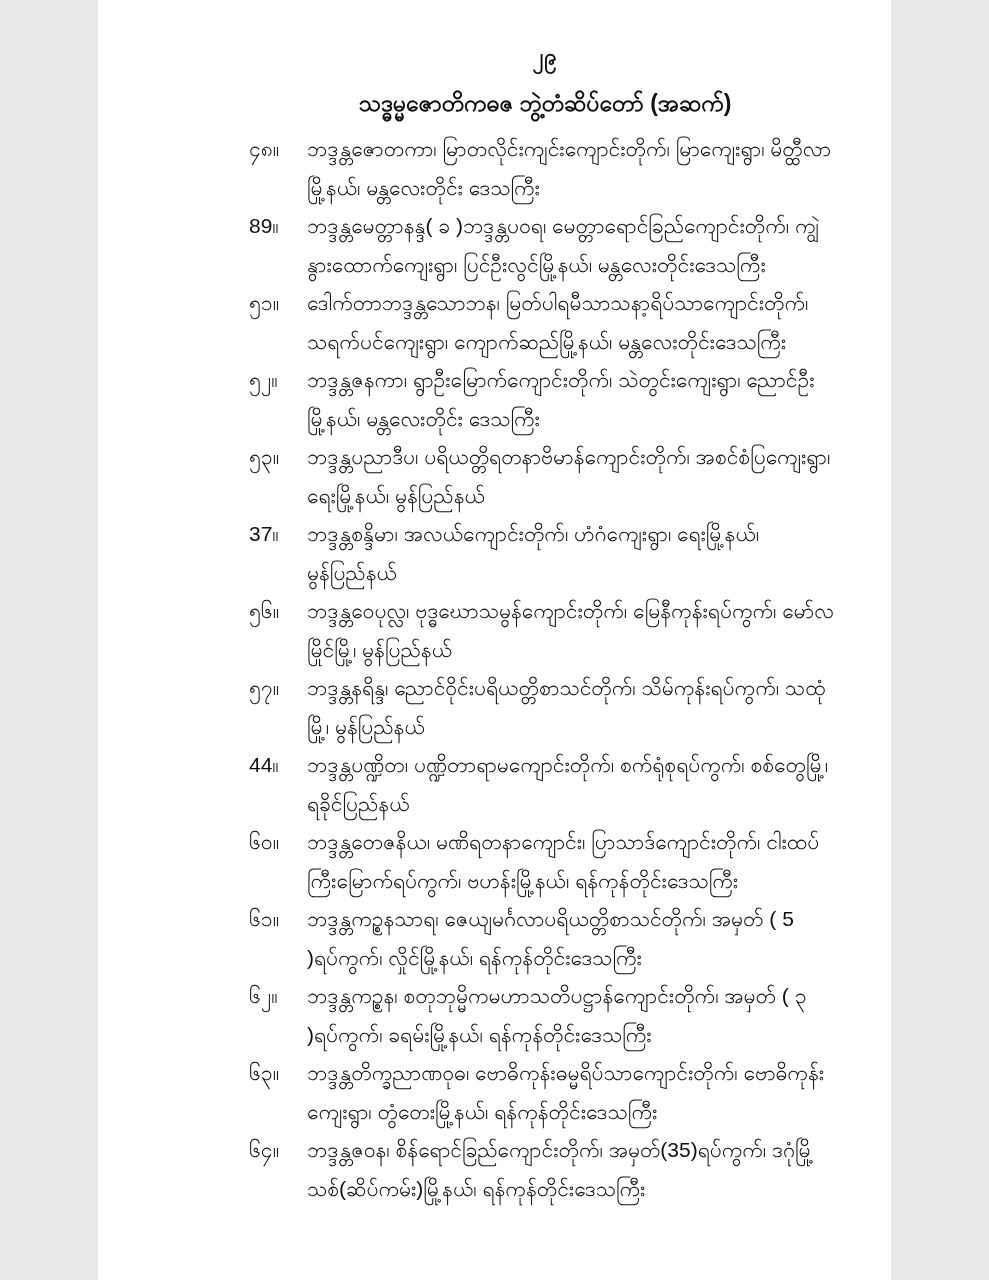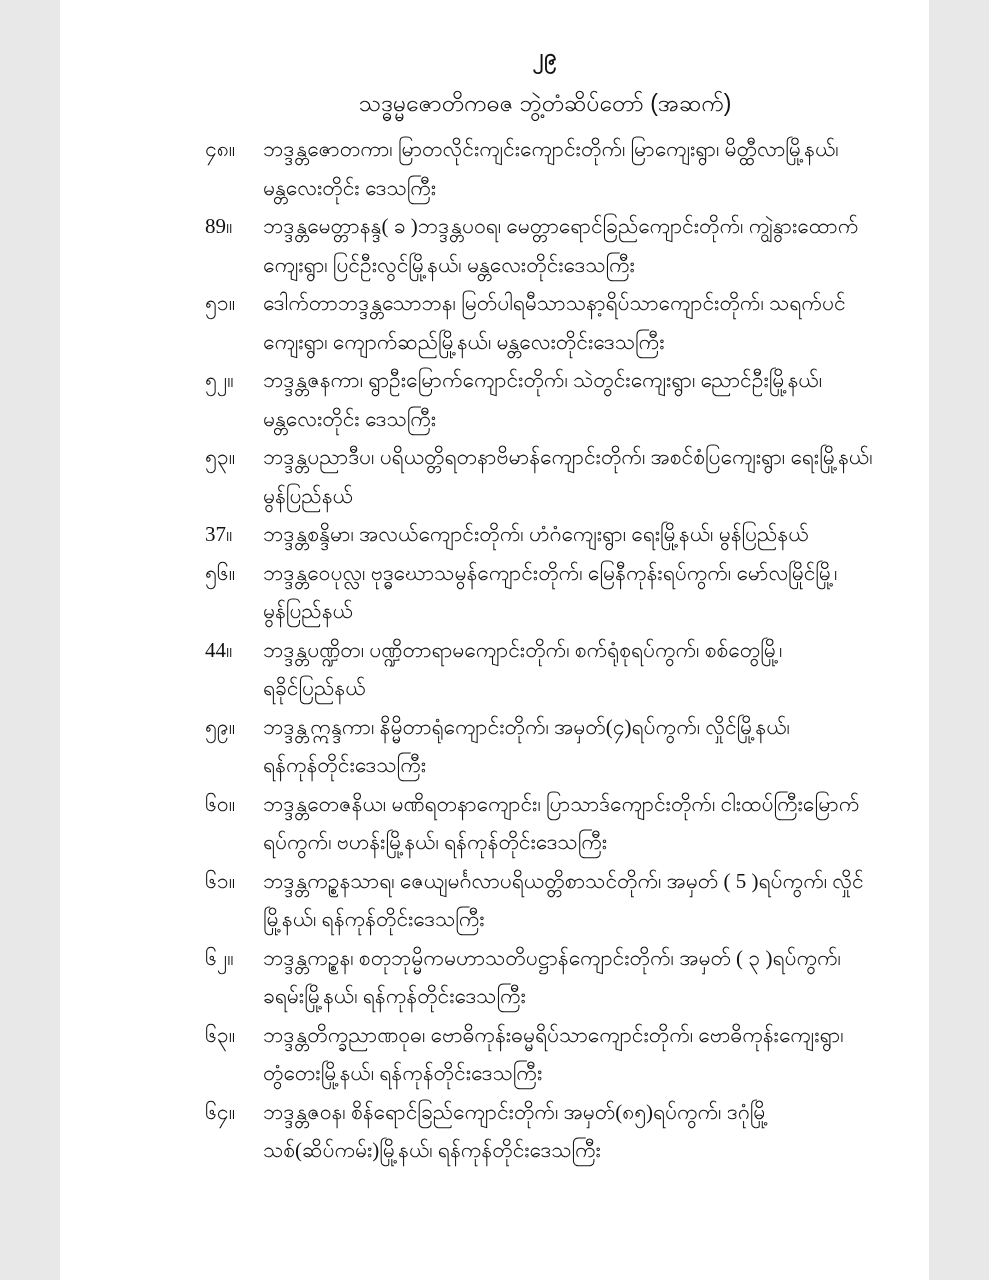--- a/index.html
+++ b/index.html
@@ -2,50 +2,49 @@
 <html lang="my"><head>
 <meta charset="utf-8">
 <style>
   html, body {
     margin: 0;
     padding: 0;
     background: #e8e8e8;
   }
   .page {
     position: relative;
-    width: 869px;
+    width: 793px;
     height: 1280px;
     margin: 0 auto;
     background: #ffffff;
     color: #111111;
     font-family: "Liberation Sans", "DejaVu Sans", sans-serif;
     box-sizing: border-box;
     padding: 42px 44px 40px 145px;
     overflow: hidden;
   }
   .page-number {
     text-align: center;
     font-size: 22px;
     font-weight: bold;
     line-height: 30px;
     margin-bottom: 14px;
     letter-spacing: 1px;
   }
   .doc-title {
     text-align: center;
     font-size: 23px;
-    font-weight: normal;
+    font-weight: bold;
     line-height: 34px;
     margin-bottom: 10px;
   }
   .entries {
-    margin: 0;
+    margin: 6px;
     padding: 0;
     list-style: none;
-    font-family: Liberation Serif, serif;
   }
   .entry {
     display: flex;
     align-items: flex-start;
     font-size: 21px;
     line-height: 38.5px;
   }
   .entry-num {
     flex: 0 0 58px;
     white-space: nowrap;
@@ -84,41 +83,41 @@
       </li>
       <li class="entry">
         <span class="entry-num">37။</span>
         <span class="entry-text">ဘဒ္ဒန္တစန္ဒိမာ၊ အလယ်ကျောင်းတိုက်၊ ဟံဂံကျေးရွာ၊ ရေးမြို့နယ်၊ မွန်ပြည်နယ်</span>
       </li>
       <li class="entry">
         <span class="entry-num">၅၆။</span>
         <span class="entry-text">ဘဒ္ဒန္တဝေပုလ္လ၊ ဗုဒ္ဓဃောသမွန်ကျောင်းတိုက်၊ မြေနီကုန်းရပ်ကွက်၊ မော်လမြိုင်မြို့၊ မွန်ပြည်နယ်</span>
       </li>
       <li class="entry">
+        <span class="entry-num">၅၇။</span>
+        <span class="entry-text">ဘဒ္ဒန္တနရိန္ဒ၊ ညောင်ဝိုင်းပရိယတ္တိစာသင်တိုက်၊ သိမ်ကုန်းရပ်ကွက်၊ သထုံမြို့၊ မွန်ပြည်နယ်</span>
+      </li>
+      <li class="entry">
         <span class="entry-num">44။</span>
         <span class="entry-text">ဘဒ္ဒန္တပဏ္ဍိတ၊ ပဏ္ဍိတာရာမကျောင်းတိုက်၊ စက်ရုံစုရပ်ကွက်၊ စစ်တွေမြို့၊ ရခိုင်ပြည်နယ်</span>
-      </li>
-      <li class="entry">
-        <span class="entry-num">၅၉။</span>
-        <span class="entry-text">ဘဒ္ဒန္တဣန္ဒကာ၊ နိမ္မိတာရုံကျောင်းတိုက်၊ အမှတ်(၄)ရပ်ကွက်၊ လှိုင်မြို့နယ်၊ ရန်ကုန်တိုင်းဒေသကြီး</span>
       </li>
       <li class="entry">
         <span class="entry-num">၆၀။</span>
         <span class="entry-text">ဘဒ္ဒန္တတေဇနိယ၊ မဏိရတနာကျောင်း၊ ပြာသာဒ်ကျောင်းတိုက်၊ ငါးထပ်ကြီးမြောက်ရပ်ကွက်၊ ဗဟန်းမြို့နယ်၊ ရန်ကုန်တိုင်းဒေသကြီး</span>
       </li>
       <li class="entry">
         <span class="entry-num">၆၁။</span>
         <span class="entry-text">ဘဒ္ဒန္တကဉ္စနသာရ၊ ဇေယျမင်္ဂလာပရိယတ္တိစာသင်တိုက်၊ အမှတ် ( 5 )ရပ်ကွက်၊ လှိုင်မြို့နယ်၊ ရန်ကုန်တိုင်းဒေသကြီး</span>
       </li>
       <li class="entry">
         <span class="entry-num">၆၂။</span>
         <span class="entry-text">ဘဒ္ဒန္တကဉ္စန၊ စတုဘုမ္မိကမဟာသတိပဋ္ဌာန်ကျောင်းတိုက်၊ အမှတ် ( ၃ )ရပ်ကွက်၊ ခရမ်းမြို့နယ်၊ ရန်ကုန်တိုင်းဒေသကြီး</span>
       </li>
       <li class="entry">
         <span class="entry-num">၆၃။</span>
         <span class="entry-text">ဘဒ္ဒန္တတိက္ခညာဏဝုဓ၊ ဗောဓိကုန်းဓမ္မရိပ်သာကျောင်းတိုက်၊ ဗောဓိကုန်းကျေးရွာ၊ တွံတေးမြို့နယ်၊ ရန်ကုန်တိုင်းဒေသကြီး</span>
       </li>
       <li class="entry">
         <span class="entry-num">၆၄။</span>
-        <span class="entry-text">ဘဒ္ဒန္တဇဝန၊ စိန်ရောင်ခြည်ကျောင်းတိုက်၊ အမှတ်(၈၅)ရပ်ကွက်၊ ဒဂုံမြို့သစ်(ဆိပ်ကမ်း)မြို့နယ်၊ ရန်ကုန်တိုင်းဒေသကြီး</span>
+        <span class="entry-text">ဘဒ္ဒန္တဇဝန၊ စိန်ရောင်ခြည်ကျောင်းတိုက်၊ အမှတ်(35)ရပ်ကွက်၊ ဒဂုံမြို့သစ်(ဆိပ်ကမ်း)မြို့နယ်၊ ရန်ကုန်တိုင်းဒေသကြီး</span>
       </li>
     </ol>
 </div>
 
 </body></html>

